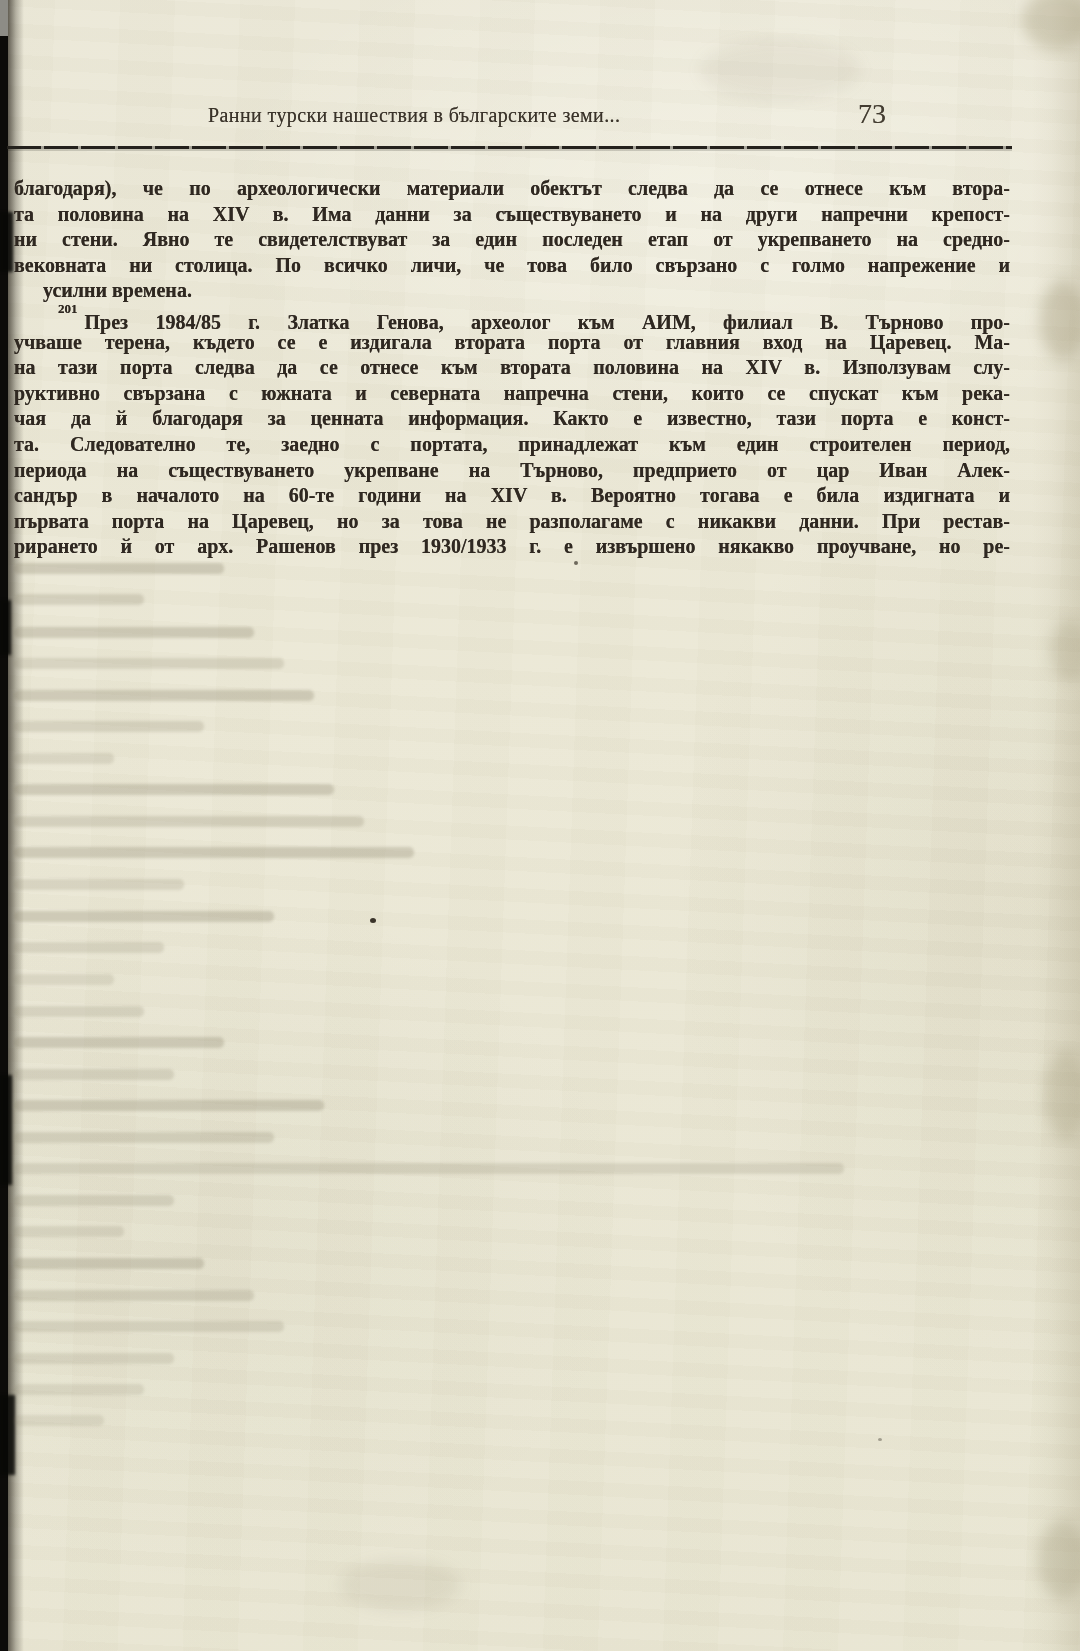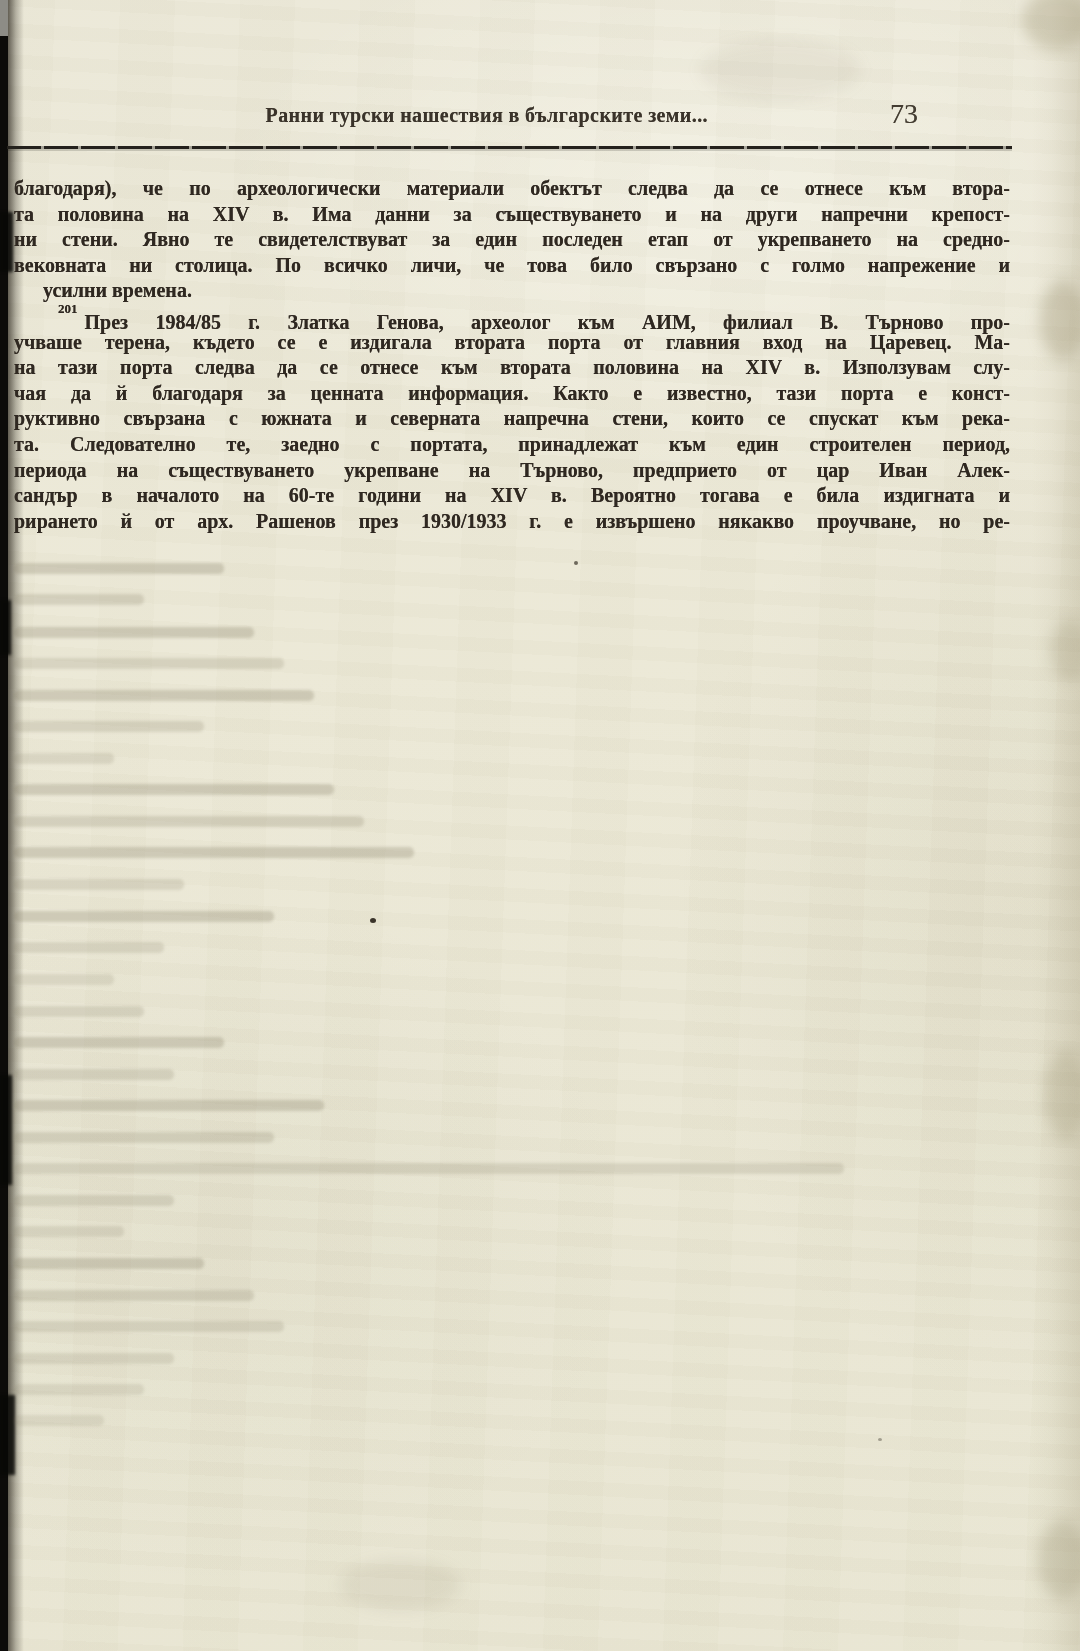--- a/index.html
+++ b/index.html
@@ -32,26 +32,26 @@
     background:linear-gradient(90deg, rgba(42,37,28,0.7), rgba(42,37,28,0.28) 50%, rgba(42,37,28,0) 100%);}
   .spine-wedge{position:absolute;left:0;background:rgba(8,8,6,0.85);filter:blur(1.5px);}
 
   
   .right-edge{position:absolute;right:0;top:0;bottom:0;width:48px;pointer-events:none;
     background:linear-gradient(270deg, rgba(145,134,100,0.20), rgba(145,134,100,0.05) 60%, rgba(145,134,100,0) 100%);}
 
   
   .running-title{
     position:absolute;left:208px;top:104px;width:500px;
-    text-align:right;font-size:20px;font-weight:bold;color:#3a332a;
+    text-align:left;font-size:20px;font-weight:normal;color:#3a332a;
     letter-spacing:0.4px;text-shadow:0 0 0.5px rgba(58,51,42,0.7);
   }
   .page-number{
     position:absolute;left:858px;top:98px;width:60px;
-    font-size:28px;color:#433c31;text-shadow:0 0 0.5px rgba(67,60,49,0.6);text-align:right;
+    font-size:28px;color:#433c31;text-shadow:0 0 0.5px rgba(67,60,49,0.6);
   }
   .header-rule{
     position:absolute;left:7px;top:146px;width:1005px;height:3px;
     background:repeating-linear-gradient(90deg,#24211c 0 34px, rgba(36,33,28,0.35) 34px 37px);
     box-shadow:0 2px 0 rgba(36,33,28,0.18);
   }
 
   
   .body-text{
     position:absolute;left:14px;top:176px;width:996px;
@@ -101,25 +101,26 @@
 
   <div class="body-text">
     <div class="line">благодаря), че по археологически материали обектът следва да се отнесе към втора-</div>
     <div class="line">та половина на XIV в. Има данни за съществуването и на други напречни крепост-</div>
     <div class="line">ни стени. Явно те свидетелствуват за един последен етап от укрепването на средно-</div>
     <div class="line">вековната ни столица. По всичко личи, че това било свързано с голмо напрежение и</div>
     <div class="line noj">усилни времена.</div>
     <div class="line indent"><sup class="fn-sup">201</sup><span>През 1984/85 г. Златка Генова, археолог към АИМ, филиал В. Търново про-</span></div>
     <div class="line">учваше терена, където се е издигала втората порта от главния вход на Царевец. Ма-</div>
     <div class="line">на тази порта следва да се отнесе към втората половина на XIV в. Използувам слу-</div>
+    <div class="line">руктивно свързана с южната и северната напречна стени, които се спускат към река-</div>
     <div class="line">чая да й благодаря за ценната информация. Както е известно, тази порта е конст-</div>
-    <div class="line">руктивно свързана с южната и северната напречна стени, които се спускат към река-</div>
     <div class="line">та. Следователно те, заедно с портата, принадлежат към един строителен период,</div>
     <div class="line">периода на съществуването укрепване на Търново, предприето от цар Иван Алек-</div>
     <div class="line">сандър в началото на 60-те години на XIV в. Вероятно тогава е била издигната и</div>
+    <div class="line">първата порта на Царевец, но за това не разполагаме с никакви данни. При рестав-</div>
     <div class="line">рирането й от арх. Рашенов през 1930/1933 г. е извършено някакво проучване, но ре-</div>
   </div>
 
   <div>
     <div class="ghost-line" style="top:563px;width:210px;"></div>
     <div class="ghost-line" style="top:594px;width:130px;opacity:.8;"></div>
     <div class="ghost-line" style="top:627px;width:240px;"></div>
     <div class="ghost-line" style="top:658px;width:270px;opacity:.7;"></div>
     <div class="ghost-line" style="top:690px;width:300px;"></div>
     <div class="ghost-line" style="top:721px;width:190px;opacity:.75;"></div>

